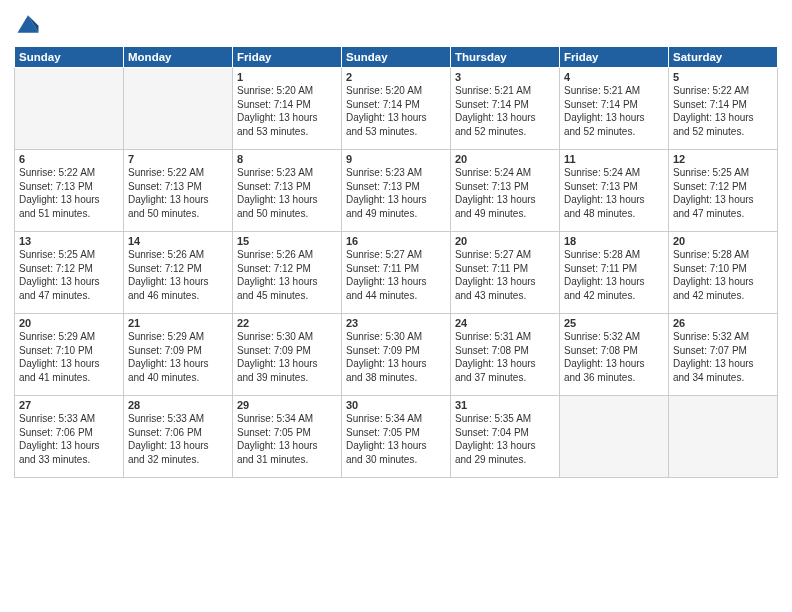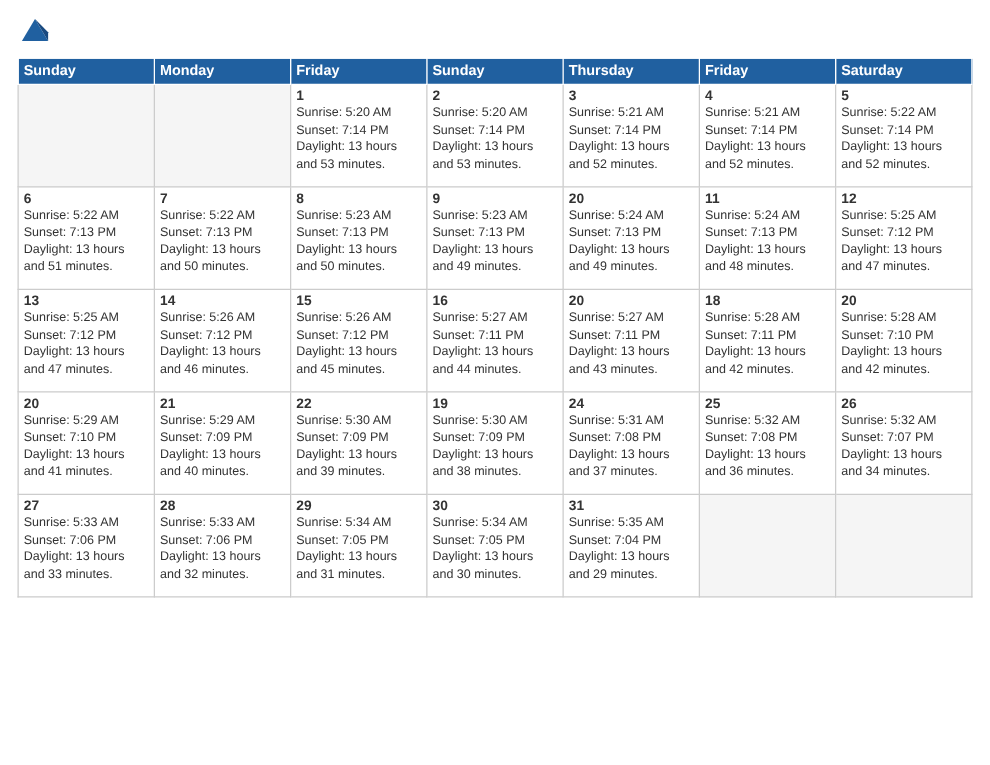--- a/index.html
+++ b/index.html
@@ -223,21 +223,21 @@
           </td>
           <td>
             <span class="day-number">21</span>
             <div class="day-info">Sunrise: 5:29 AM<br>Sunset: 7:09 PM<br>Daylight: 13 hours and 40 minutes.</div>
           </td>
           <td>
             <span class="day-number">22</span>
             <div class="day-info">Sunrise: 5:30 AM<br>Sunset: 7:09 PM<br>Daylight: 13 hours and 39 minutes.</div>
           </td>
           <td>
-            <span class="day-number">19</span>
+            <span class="day-number">23</span>
             <div class="day-info">Sunrise: 5:30 AM<br>Sunset: 7:09 PM<br>Daylight: 13 hours and 38 minutes.</div>
           </td>
           <td>
             <span class="day-number">24</span>
             <div class="day-info">Sunrise: 5:31 AM<br>Sunset: 7:08 PM<br>Daylight: 13 hours and 37 minutes.</div>
           </td>
           <td>
             <span class="day-number">25</span>
             <div class="day-info">Sunrise: 5:32 AM<br>Sunset: 7:08 PM<br>Daylight: 13 hours and 36 minutes.</div>
           </td>

